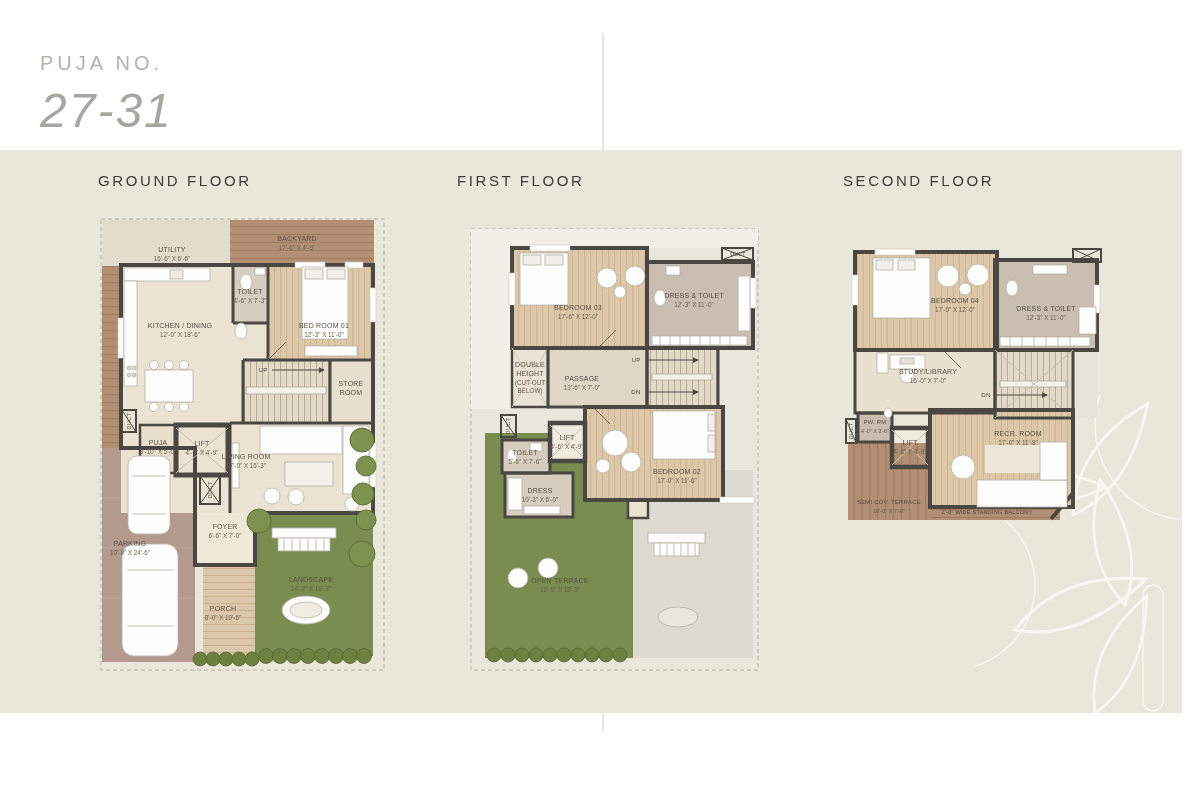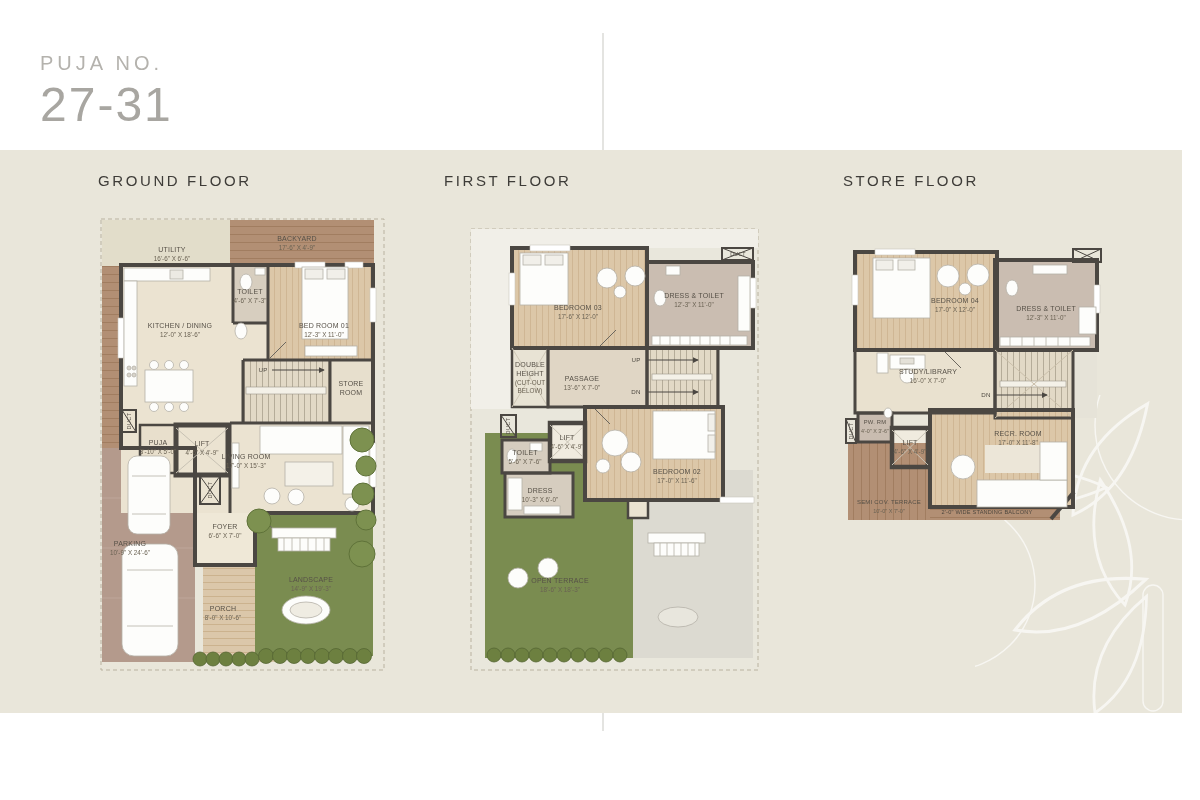--- a/index.html
+++ b/index.html
@@ -13,21 +13,21 @@
     position:absolute;left:602px;top:33px;width:2px;height:698px;
     background:#e4e4e1;z-index:0;
   }
   .panel{
     position:absolute;left:0;top:150px;width:1182px;height:563px;
     background:#e9e6da;z-index:1;
   }
   .deco{position:absolute;left:975px;top:395px;z-index:1;}
   .plot-header{position:absolute;left:40px;top:52px;z-index:2;}
   .plot-label{font-size:20px;letter-spacing:4px;color:#b4b2ad;font-weight:500;}
-  .plot-number{font-size:48px;letter-spacing:2px;color:#a8a6a1;font-weight:300;margin-top:2px;}
+  .plot-number{font-size:48px;letter-spacing:2px;color:#a8a6a1;font-weight:300;margin-top:8px;font-style:italic;}
   .floor-title{
     position:absolute;z-index:3;font-size:15px;letter-spacing:2.6px;
     color:#3e3c38;font-weight:500;white-space:nowrap;
   }
   .plan{position:absolute;z-index:2;}
   .plan svg{position:absolute;left:0;top:0;}
   .rlabel{
     position:absolute;transform:translate(-50%,-50%);text-align:center;
     color:#565047;line-height:1.3;z-index:4;pointer-events:none;
   }
@@ -91,22 +91,22 @@
     <rect x="168" y="190" width="20" height="126" rx="10"></rect>
   </g>
 </svg>
 
 <div class="plot-header">
   <div class="plot-label">PUJA NO.</div>
   <div class="plot-number">27-31</div>
 </div>
 
 <div class="floor-title" style="left:98px;top:172px">GROUND FLOOR</div>
-<div class="floor-title" style="left:444px;top:172px">FIRST FLOOR</div>
-<div class="floor-title" style="left:843px;top:172px">STORE FLOOR</div>
+<div class="floor-title" style="left:457px;top:172px">FIRST FLOOR</div>
+<div class="floor-title" style="left:843px;top:172px">SECOND FLOOR</div>
 
 <div class="plan" style="left:100px;top:218px;width:285px;height:455px">
 <svg width="285" height="455" viewBox="0 0 285 455">
   <rect x="1" y="1" width="283" height="451" fill="none" stroke="#b9b2a0" stroke-width="1" stroke-dasharray="4 3"></rect>
   <g>
     <rect x="2" y="2" width="128" height="46" fill="#e2ddca"></rect>
     <rect x="130" y="2" width="144" height="46" fill="url(#dh)"></rect>
     <rect x="2" y="48" width="19" height="201" fill="url(#dh)"></rect>
     <rect x="2" y="230" width="93" height="214" fill="#b49a8c"></rect>
     <g stroke="#c3aca0" stroke-width="0.7">

